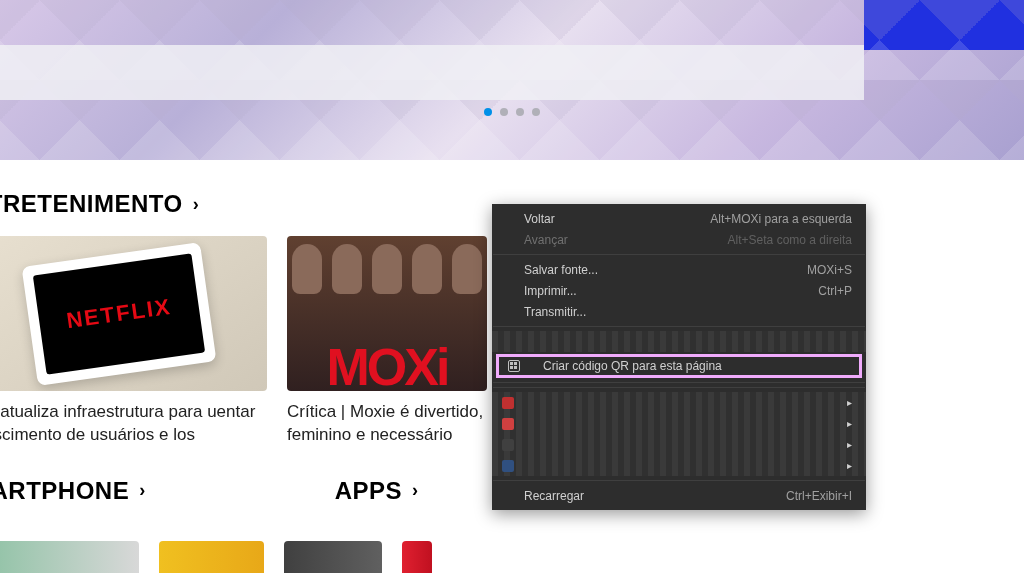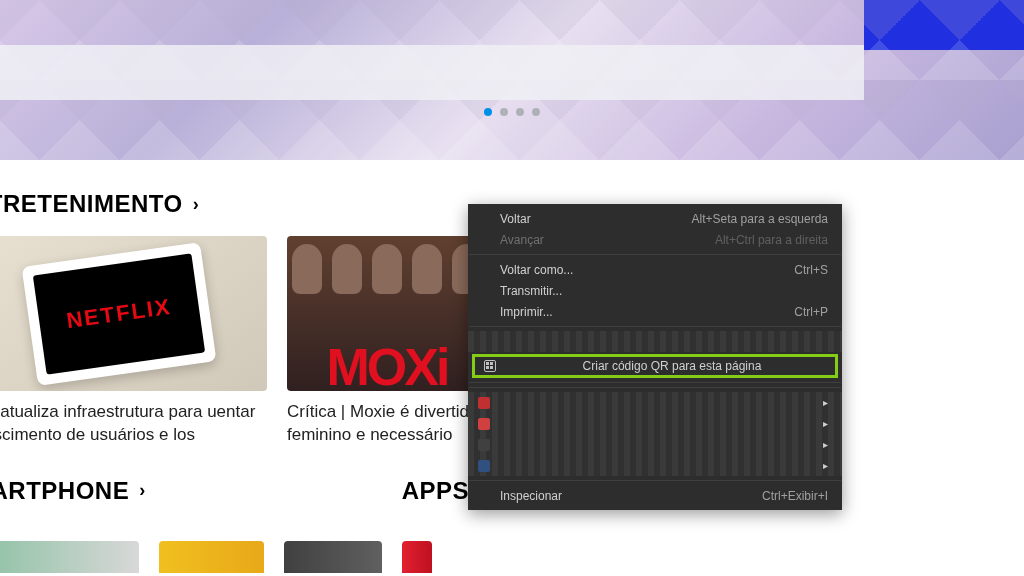--- a/index.html
+++ b/index.html
@@ -187,21 +187,21 @@
     }
     .t1 { background: linear-gradient(90deg, #88c0a0, #d8d8d8); width: 169px; }
     .t2 { background: linear-gradient(90deg, #f0c020, #e8a818); width: 105px; }
     .t3 { background: linear-gradient(90deg, #404040, #606060); width: 98px; }
     .t4 { background: linear-gradient(90deg, #e02030, #c01020); width: 30px; }
 
     
     .context-menu {
       position: absolute;
       top: 204px;
-      left: 468px;
+      left: 492px;
       width: 374px;
       background: #2d2d2d;
       box-shadow: 0 4px 16px rgba(0,0,0,0.4);
       font-size: 12px;
       color: #d0d0d0;
       padding: 4px 0;
     }
     .menu-item {
       display: flex;
       justify-content: space-between;
@@ -230,25 +230,24 @@
       background: repeating-linear-gradient(90deg, #3a3a3a 0px, #3a3a3a 6px, #303030 6px, #303030 12px);
     }
     .menu-item.blurred-item .submenu-arrow {
       color: #d0d0d0;
     }
     .submenu-arrow {
       font-size: 10px;
       margin-left: auto;
     }
     .highlighted {
-      border: 3px solid #84cc16;
+      border: 3px solid #f0abfc;
       margin: 2px 4px;
       padding: 2px 10px 2px 44px;
       height: auto;
-      justify-content: center;
     }
     .menu-icon {
       position: absolute;
       left: 8px;
       width: 14px;
       height: 14px;
       display: flex;
       align-items: center;
       justify-content: center;
     }
@@ -323,56 +322,56 @@
     </div>
   </div>
 
   <div class="section-row">
     <div>
       <div class="section-title">
         <span>MARTPHONE</span>
         <span class="chev">›</span>
       </div>
     </div>
-    <div style="margin-left:116px;">
+    <div style="margin-left:49px;">
       <div class="section-title">
         <span>APPS</span>
         <span class="chev">›</span>
       </div>
     </div>
   </div>
 
   <div class="thumbs">
     <div class="thumb t1"></div>
     <div class="thumb t2"></div>
     <div class="thumb t3"></div>
     <div class="thumb t4"></div>
   </div>
 </div>
 
 <div class="context-menu">
   <div class="menu-item">
     <span>Voltar</span>
-    <span class="shortcut">Alt+Seta para a esquerda</span>
+    <span class="shortcut">Alt+MOXi para a esquerda</span>
   </div>
   <div class="menu-item disabled">
     <span>Avançar</span>
-    <span class="shortcut">Alt+Ctrl para a direita</span>
+    <span class="shortcut">Alt+Seta como a direita</span>
   </div>
   <div class="separator"></div>
   <div class="menu-item">
-    <span>Voltar como...</span>
-    <span class="shortcut">Ctrl+S</span>
-  </div>
-  <div class="menu-item">
-    <span>Transmitir...</span>
+    <span>Salvar fonte...</span>
+    <span class="shortcut">MOXi+S</span>
   </div>
   <div class="menu-item">
     <span>Imprimir...</span>
     <span class="shortcut">Ctrl+P</span>
+  </div>
+  <div class="menu-item">
+    <span>Transmitir...</span>
   </div>
   <div class="separator"></div>
   <div class="menu-item blurred-item"></div>
   <div class="menu-item highlighted">
     <span class="menu-icon">
         <span class="qr-icon"></span>
       </span>
     <span>Criar código QR para esta página</span>
   </div>
   <div class="separator"></div>
@@ -388,16 +387,16 @@
   <div class="menu-item blurred-item">
     <span class="color-swatch" style="background:#404040"></span>
     <span class="submenu-arrow">▸</span>
   </div>
   <div class="menu-item blurred-item">
     <span class="color-swatch" style="background:#305080"></span>
     <span class="submenu-arrow">▸</span>
   </div>
   <div class="separator"></div>
   <div class="menu-item">
-    <span>Inspecionar</span>
+    <span>Recarregar</span>
     <span class="shortcut">Ctrl+Exibir+I</span>
   </div>
 </div>
 
 </body></html>

